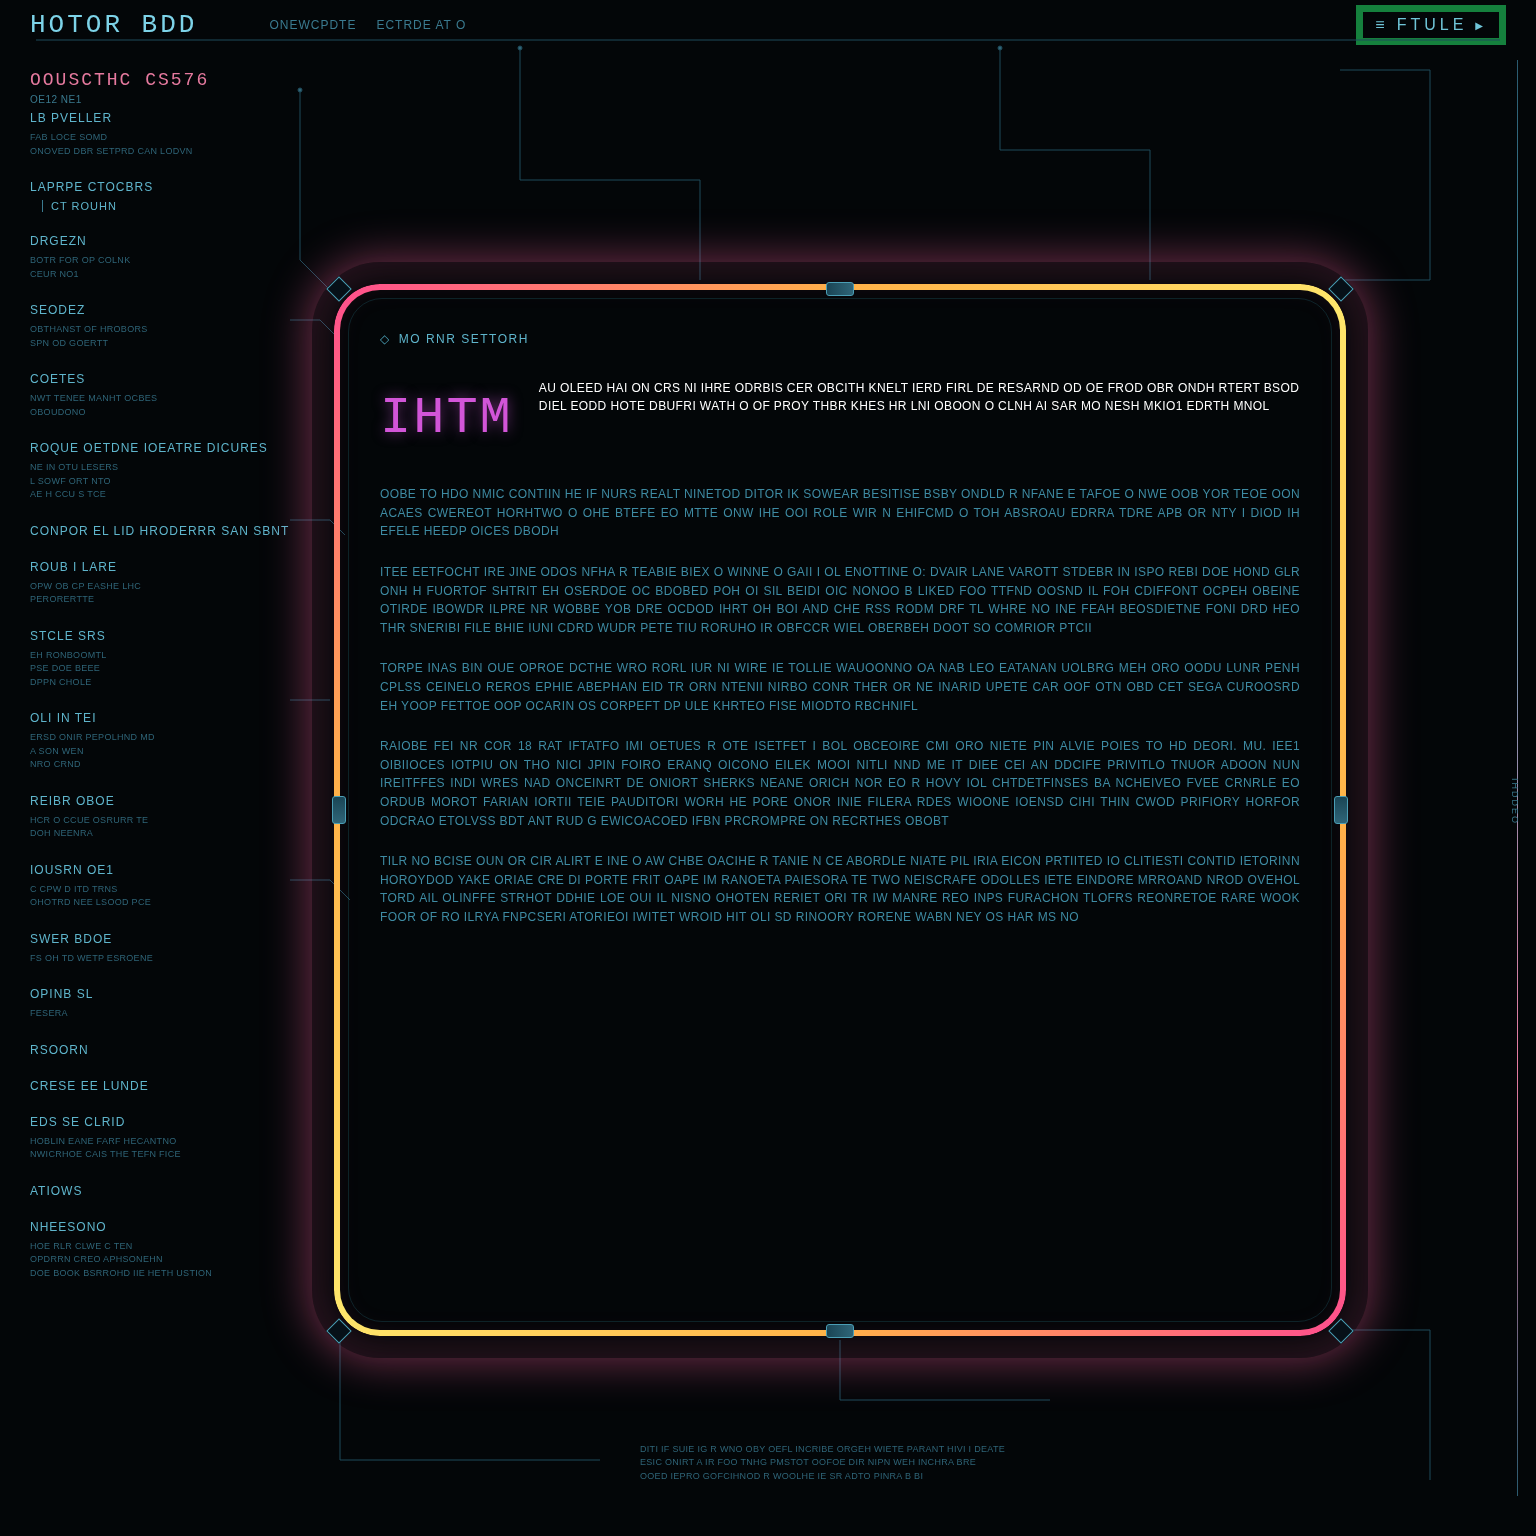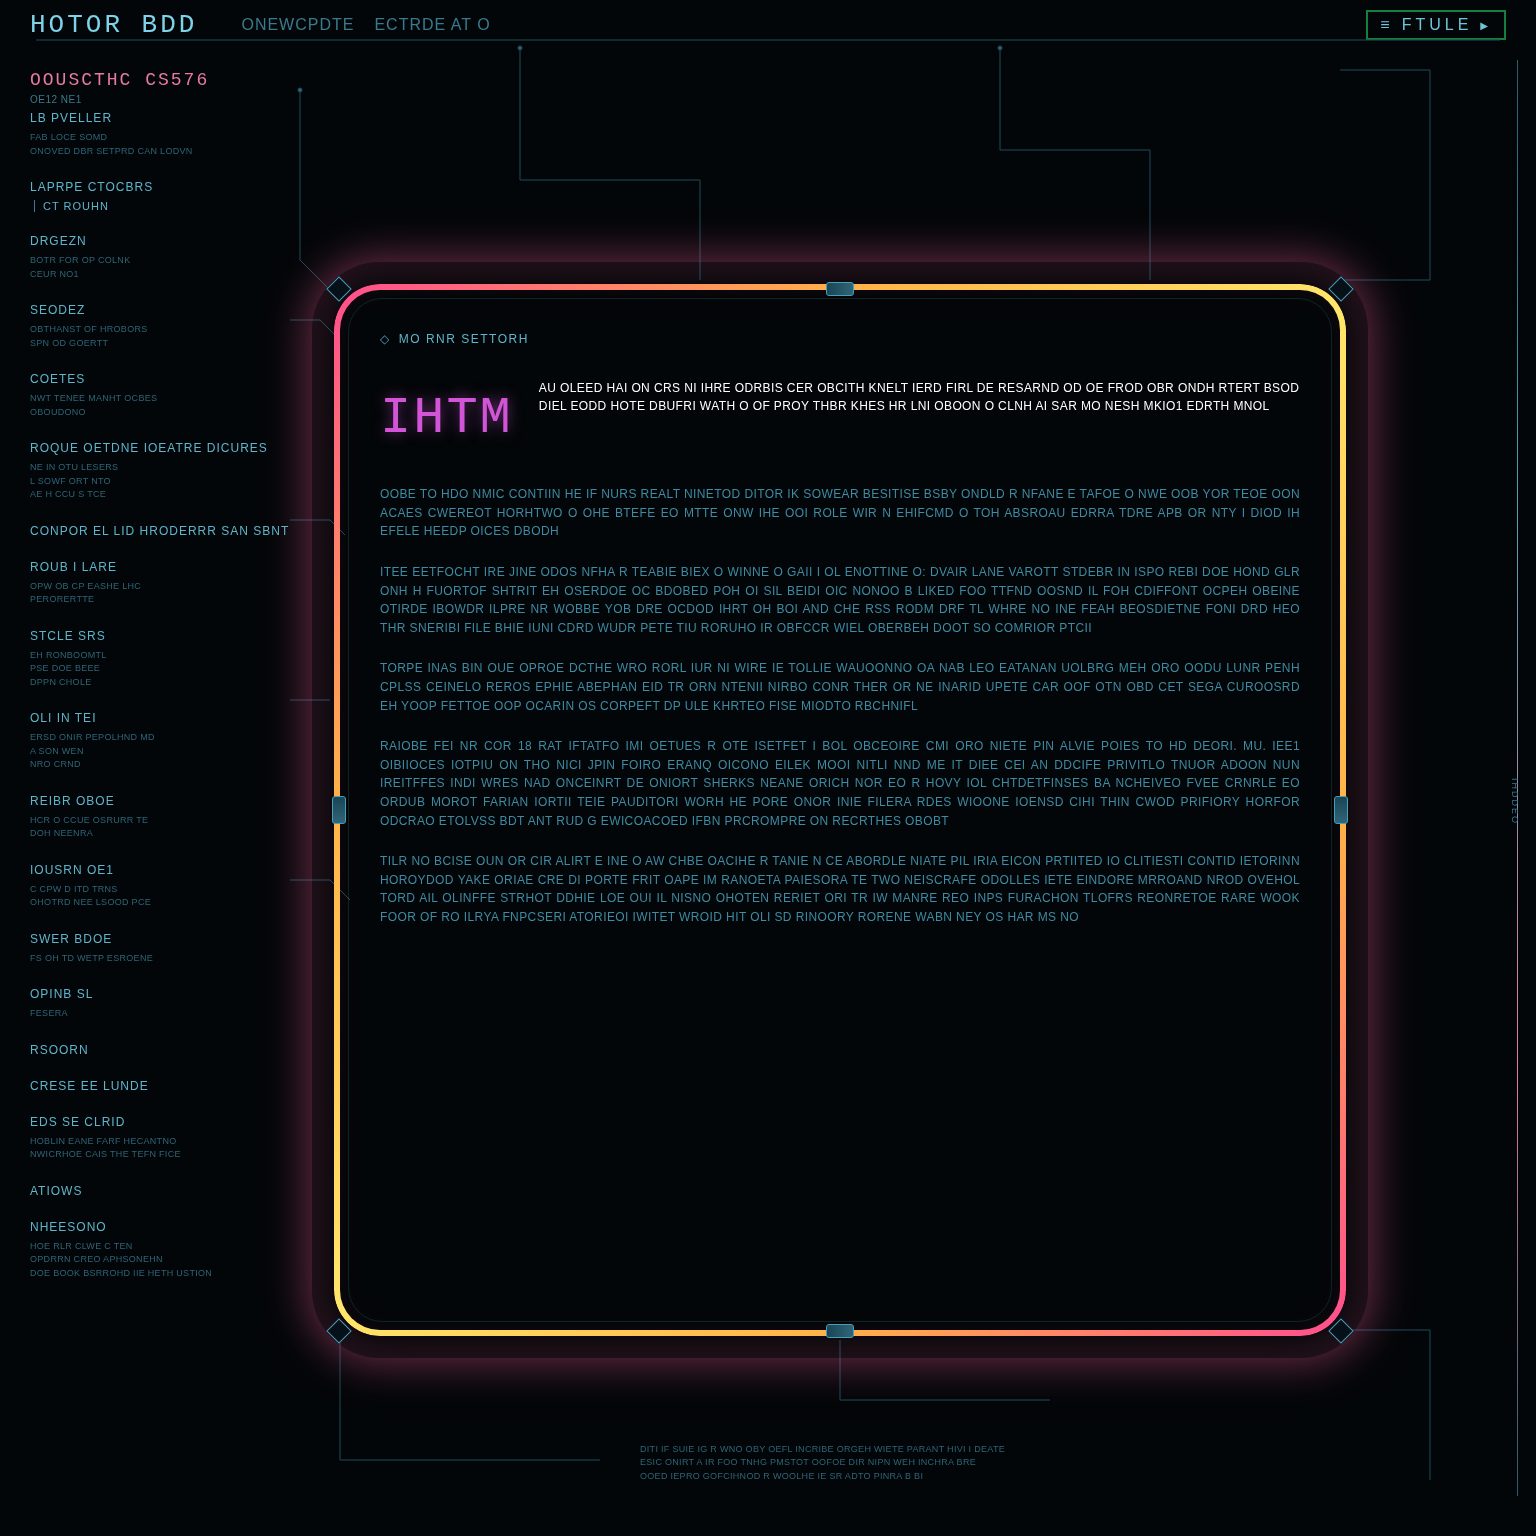--- a/index.html
+++ b/index.html
@@ -2,34 +2,34 @@
 <html><head>
 <meta charset="utf-8">
 <style>
 *{margin:0;padding:0;box-sizing:border-box}
 html,body{width:1536px;height:1536px;background:#030608;font-family:'Segoe UI',Arial,sans-serif;overflow:hidden;color:#4a9eb5}
 body{position:relative}
 
 
 .topbar{position:absolute;top:0;left:0;right:0;height:50px;display:flex;align-items:center;padding:11px 30px}
 .logo{color:#7dd3e8;font-size:26px;font-weight:400;letter-spacing:3px;font-family:'Courier New',monospace}
-.top-meta{margin-left:44px;color:#3a7a8f;font-size:16px;letter-spacing:1px;display:flex;gap:20px}
+.top-meta{margin-left:72px;color:#3a7a8f;font-size:12px;letter-spacing:1px;display:flex;gap:20px}
 .top-right{margin-left:auto;display:flex;align-items:center;gap:12px}
-.ftule{color:#6fc5d8;font-size:16px;letter-spacing:4px;border:2px solid #15803d;padding:4px 12px;display:flex;align-items:center;gap:8px}
+.ftule{color:#6fc5d8;font-size:16px;letter-spacing:4px;border:7px solid #15803d;padding:4px 12px;display:flex;align-items:center;gap:8px}
 .ftule::before{content:"≡";color:#6fc5d8}
 .ftule::after{content:"▶";color:#6fc5d8;font-size:10px}
 
 
 .sidebar{position:absolute;top:70px;left:30px;width:260px;font-size:11px;letter-spacing:0.5px}
 .section-title{color:#e67a9f;font-size:18px;letter-spacing:2px;margin-bottom:4px;font-family:'Courier New',monospace}
 .section-sub{color:#3a7a8f;font-size:10px;margin-bottom:6px}
 .nav-block{margin-bottom:22px}
 .nav-head{color:#5fb5cc;font-size:12px;letter-spacing:1px;margin-bottom:6px;text-transform:uppercase}
 .nav-line{color:#2f6578;font-size:9px;line-height:1.5;letter-spacing:0.3px}
-.nav-bracket{border-left:1px solid #3a7a8f;padding-left:8px;color:#5fb5cc;font-size:11px;letter-spacing:1px;margin:4px 4px}
+.nav-bracket{border-left:1px solid #3a7a8f;padding-left:8px;color:#5fb5cc;font-size:11px;letter-spacing:1px;margin:4px 12px}
 
 
 .right-rail{position:absolute;right:18px;top:60px;bottom:40px;width:6px}
 .rail-line{position:absolute;right:0;top:0;bottom:0;width:1px;background:linear-gradient(#2a5a6f,#4a9eb5 30%,#e67a9f 70%,#2a5a6f)}
 .rail-label{position:absolute;right:-2px;top:50%;writing-mode:vertical-rl;font-size:9px;color:#3a7a8f;letter-spacing:2px}
 
 
 .circuits{position:absolute;inset:0;pointer-events:none}
 .circuits svg{width:100%;height:100%}
 

